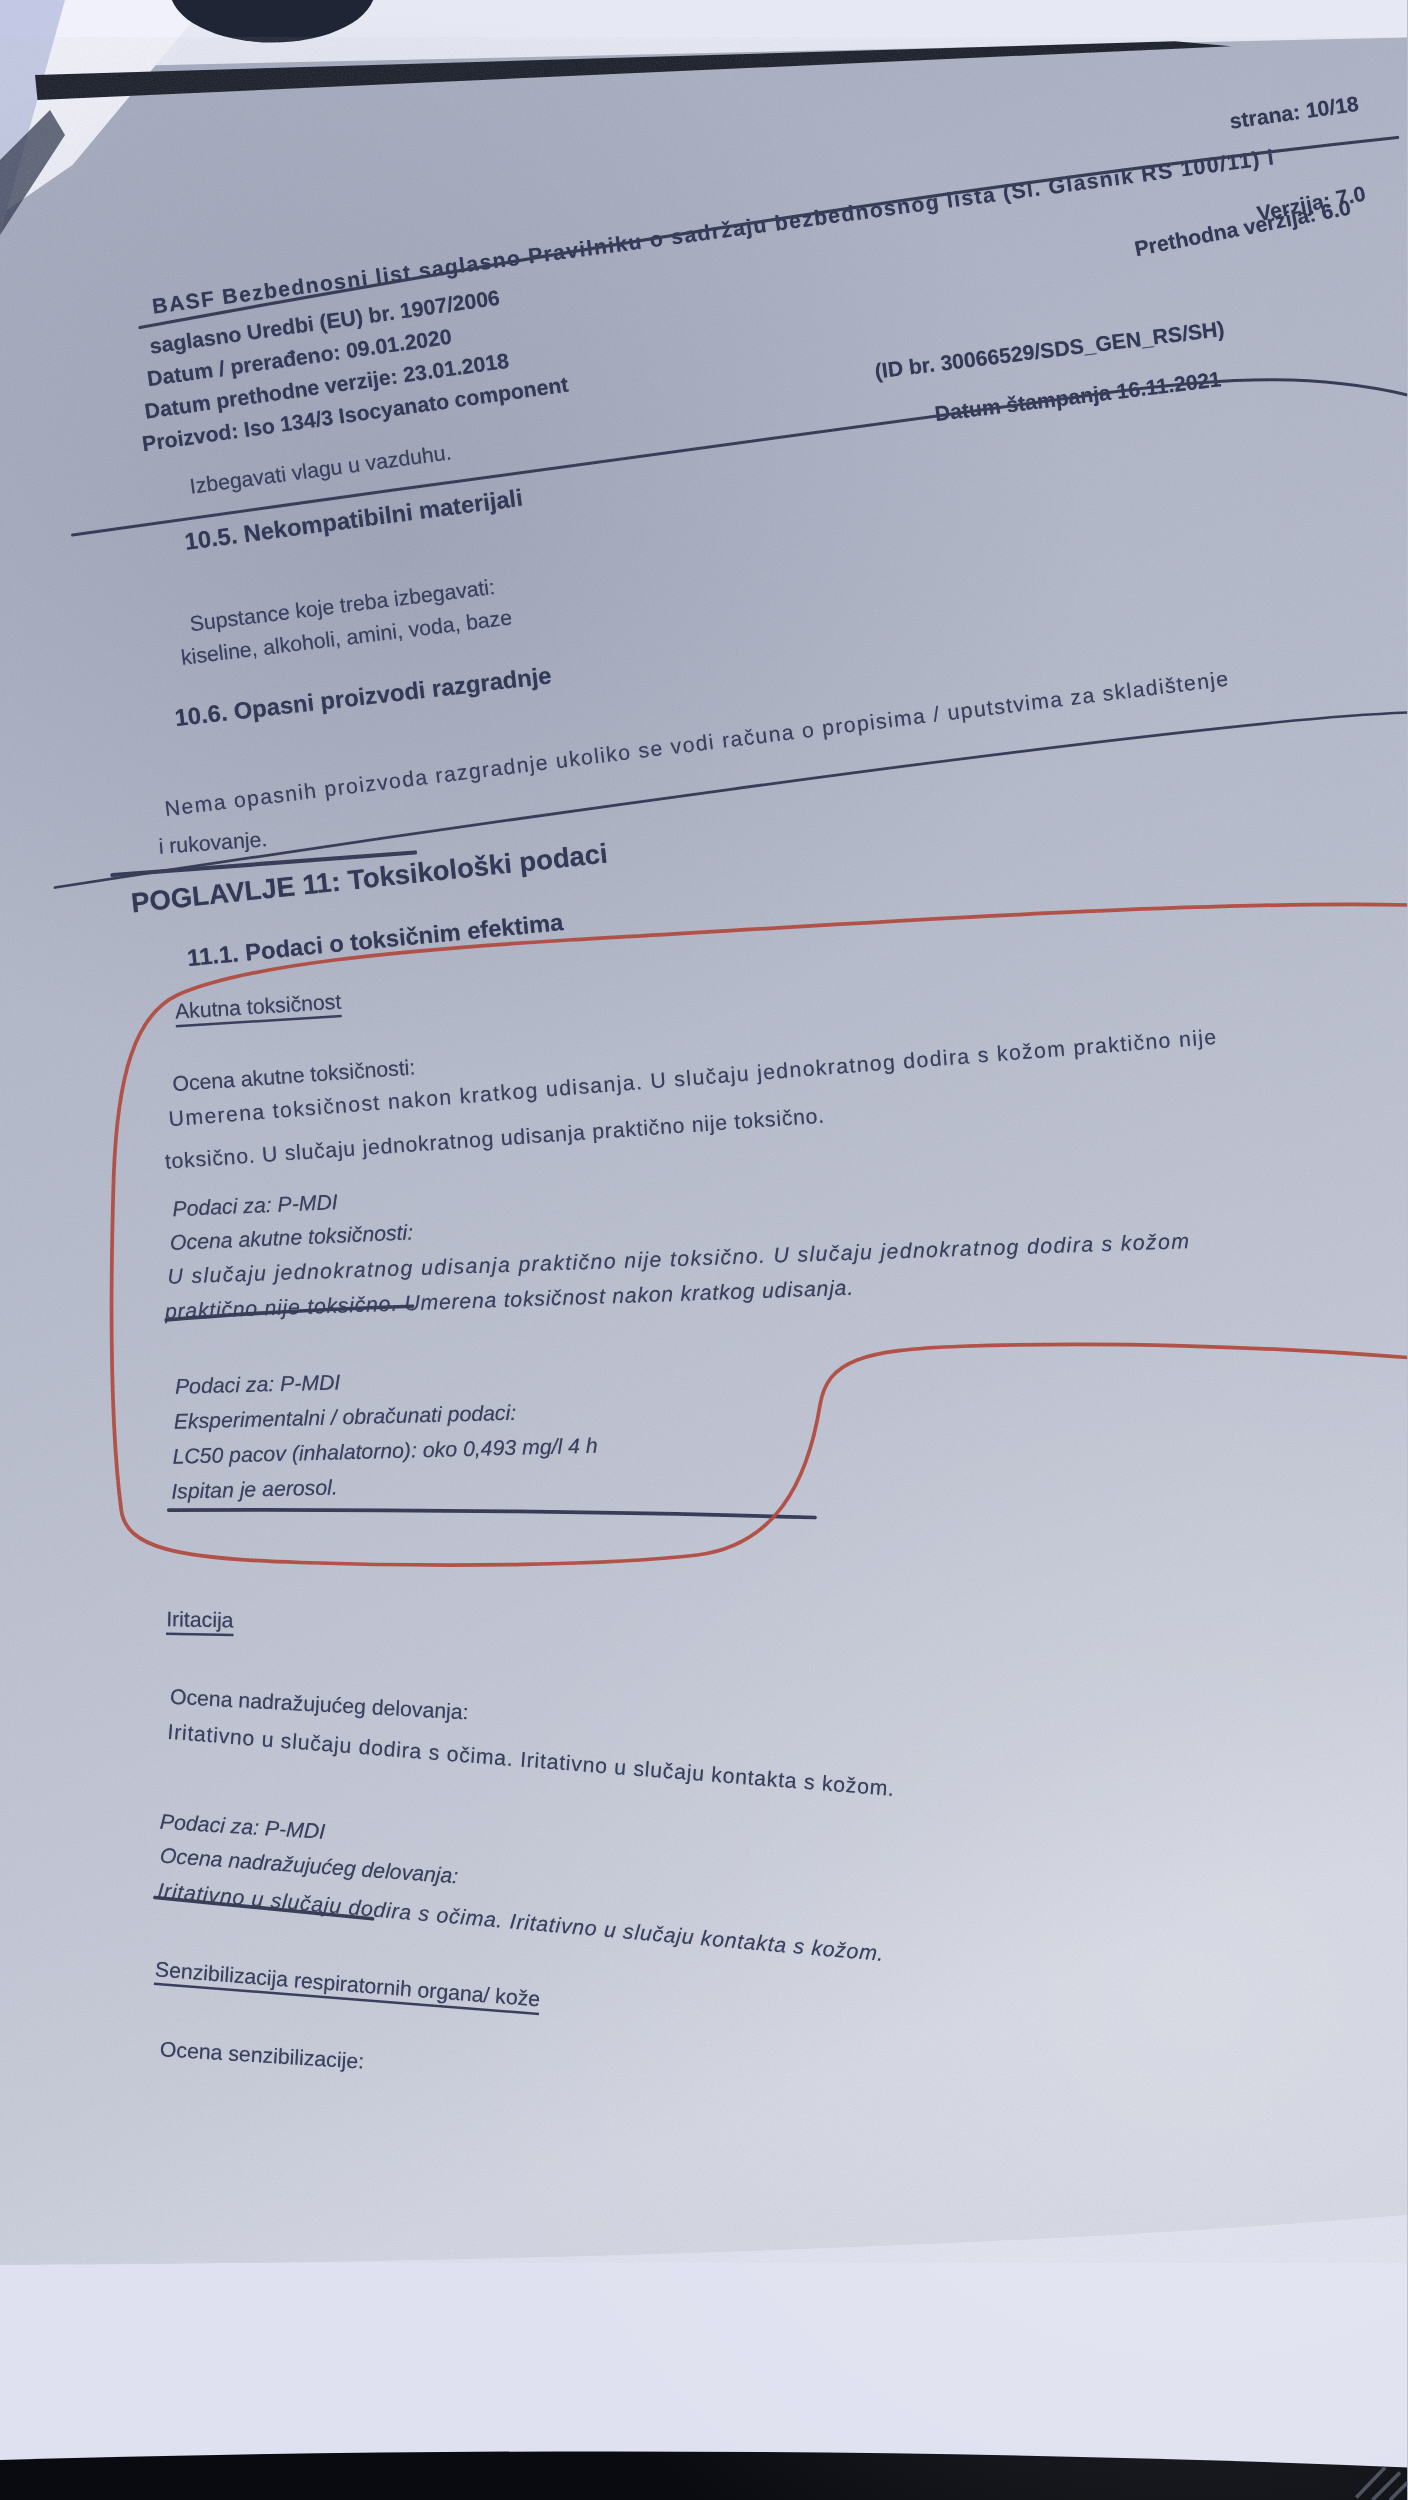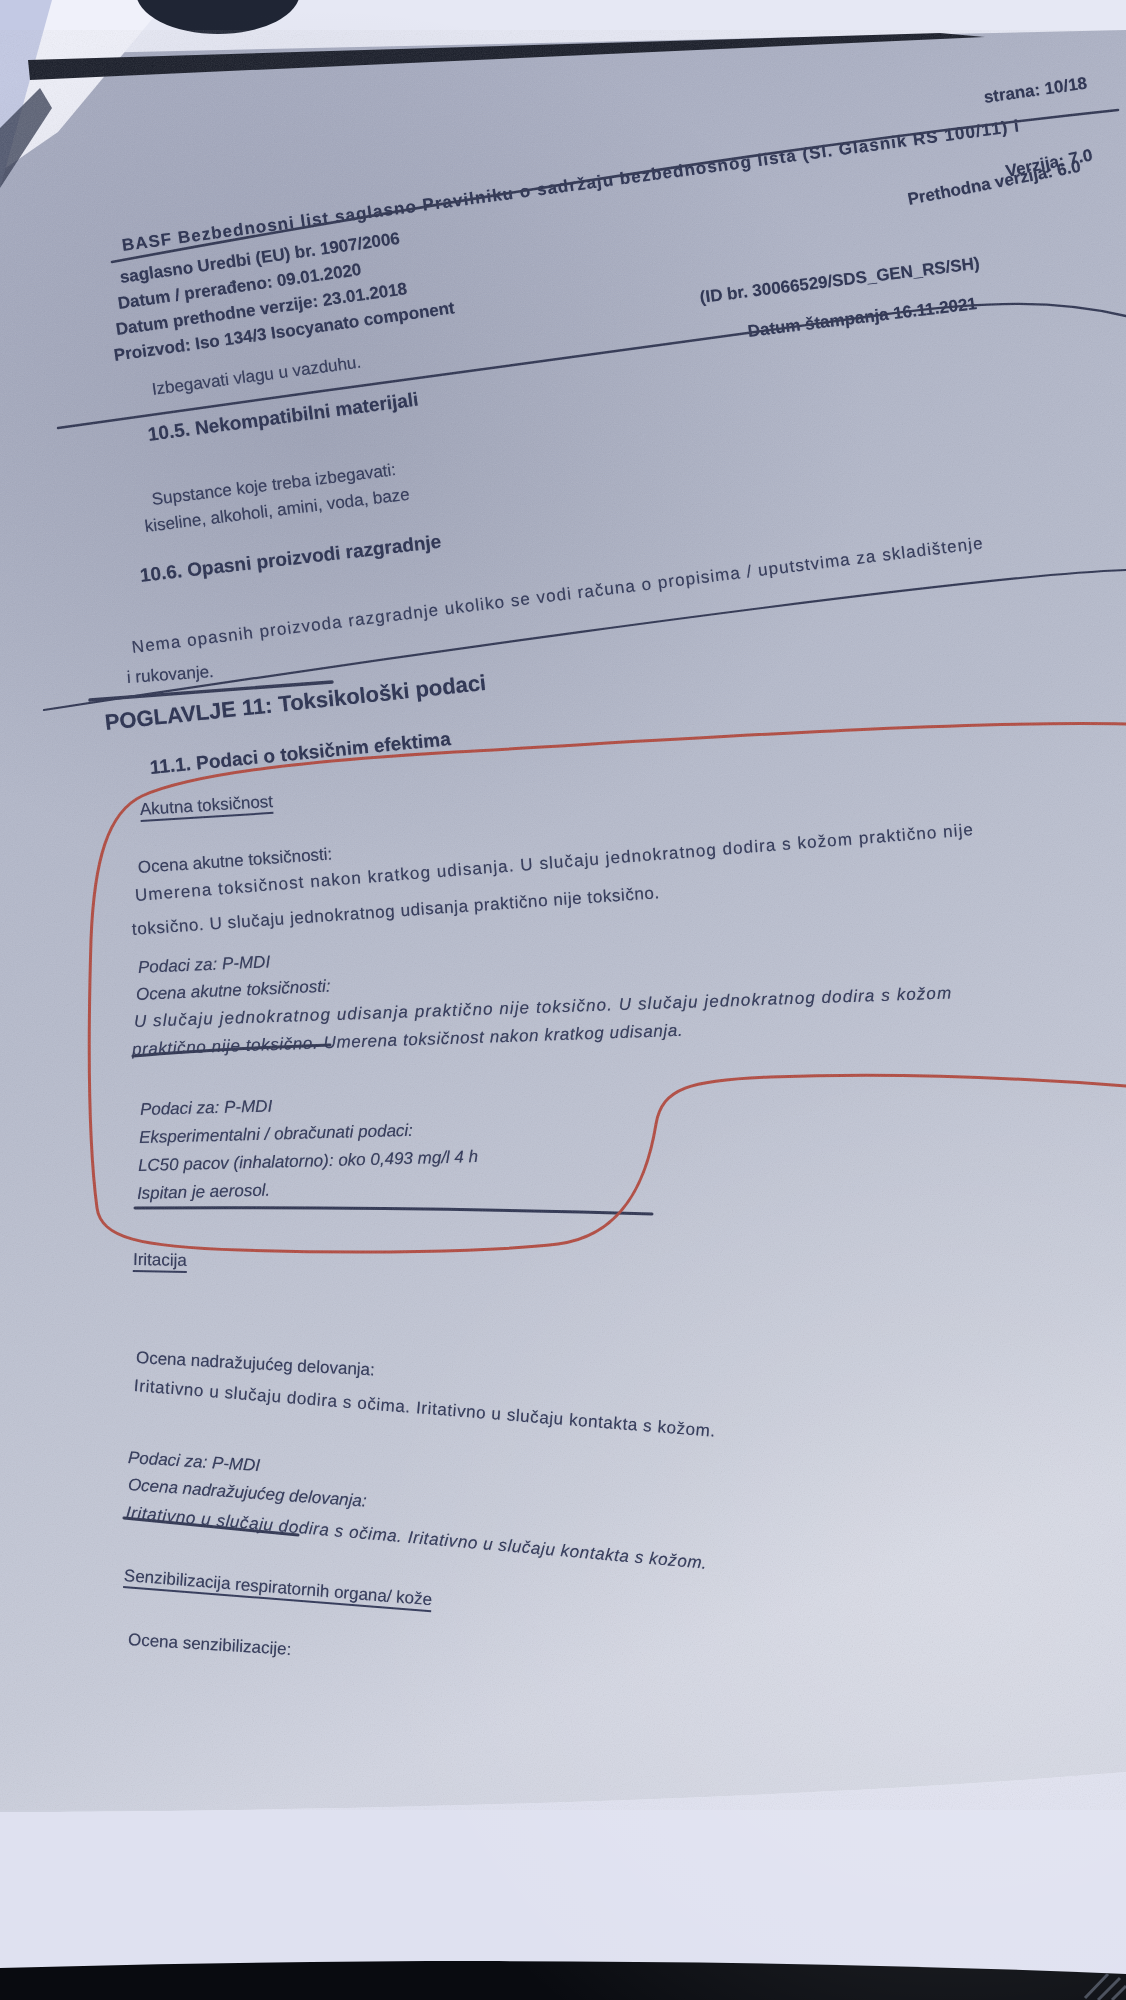--- a/index.html
+++ b/index.html
@@ -90,21 +90,21 @@
   <div class="t i" style="left:138px;top:958px;--r:-2.5deg">Podaci za: P-MDI</div>
   <div class="t i" style="left:136px;top:985px;--r:-2.5deg">Ocena akutne toksičnosti:</div>
   <div class="t i ls" style="left:134px;top:1012px;--r:-2deg">U slučaju jednokratnog udisanja praktično nije toksično. U slučaju jednokratnog dodira s kožom</div>
   <div class="t i ls2" style="left:132px;top:1040px;--r:-2deg">praktično nije toksično. Umerena  toksičnost nakon kratkog udisanja.</div>
 
   <div class="t i" style="left:140px;top:1100px;--r:-1.5deg">Podaci za: P-MDI</div>
   <div class="t i" style="left:139px;top:1128px;--r:-1.5deg">Eksperimentalni / obračunati podaci:</div>
   <div class="t i" style="left:138px;top:1156px;--r:-1.5deg">LC50 pacov (inhalatorno): oko 0,493 mg/l 4 h</div>
   <div class="t i" style="left:137px;top:1184px;--r:-1.5deg">Ispitan je aerosol.</div>
 
-  <div class="t" style="left:133px;top:1250px;--r:1deg"><span class="u">Iritacija</span></div>
+  <div class="t" style="left:133px;top:1286px;--r:1deg"><span class="u">Iritacija</span></div>
   <div class="t" style="left:136px;top:1348px;--r:3deg">Ocena nadražujućeg delovanja:</div>
   <div class="t ls2" style="left:134px;top:1376px;--r:4.5deg">Iritativno u slučaju dodira s očima. Iritativno u slučaju kontakta s kožom.</div>
 
   <div class="t i" style="left:128px;top:1448px;--r:3.5deg">Podaci za: P-MDI</div>
   <div class="t i" style="left:128px;top:1475px;--r:4deg">Ocena nadražujućeg delovanja:</div>
   <div class="t i ls2" style="left:126px;top:1503px;--r:5deg">Iritativno u slučaju dodira s očima. Iritativno u slučaju kontakta s kožom.</div>
 
   <div class="t" style="left:124px;top:1566px;--r:4.5deg"><span class="u">Senzibilizacija respiratornih organa/ kože</span></div>
   <div class="t" style="left:128px;top:1630px;--r:3.5deg">Ocena senzibilizacije:</div>
 

